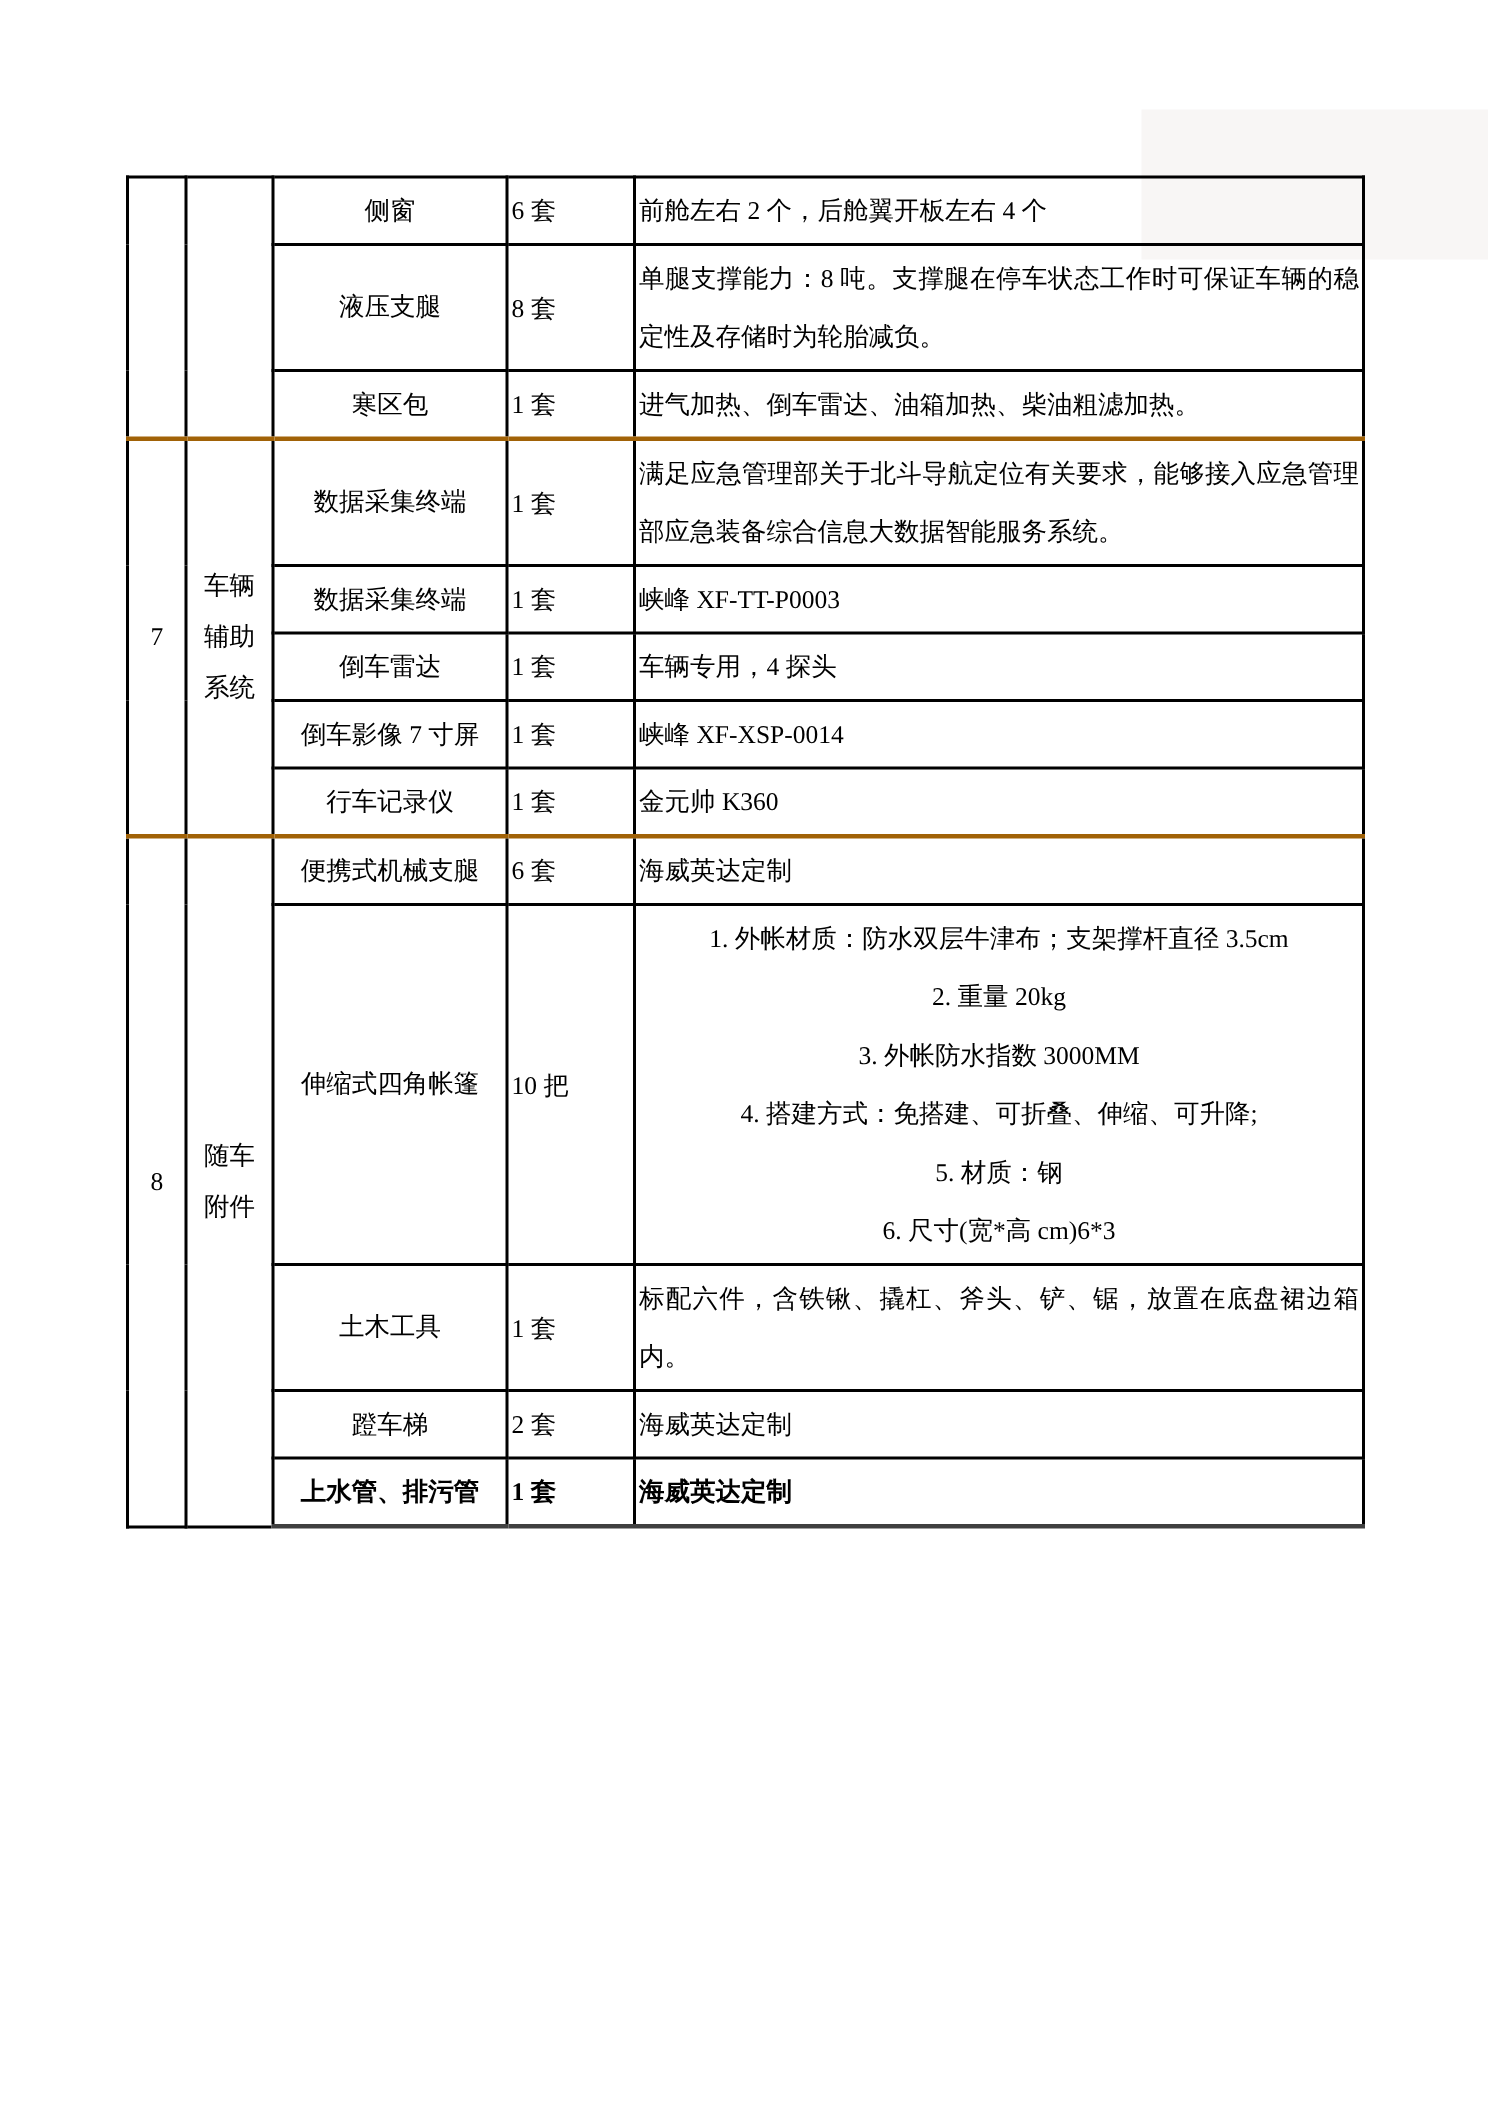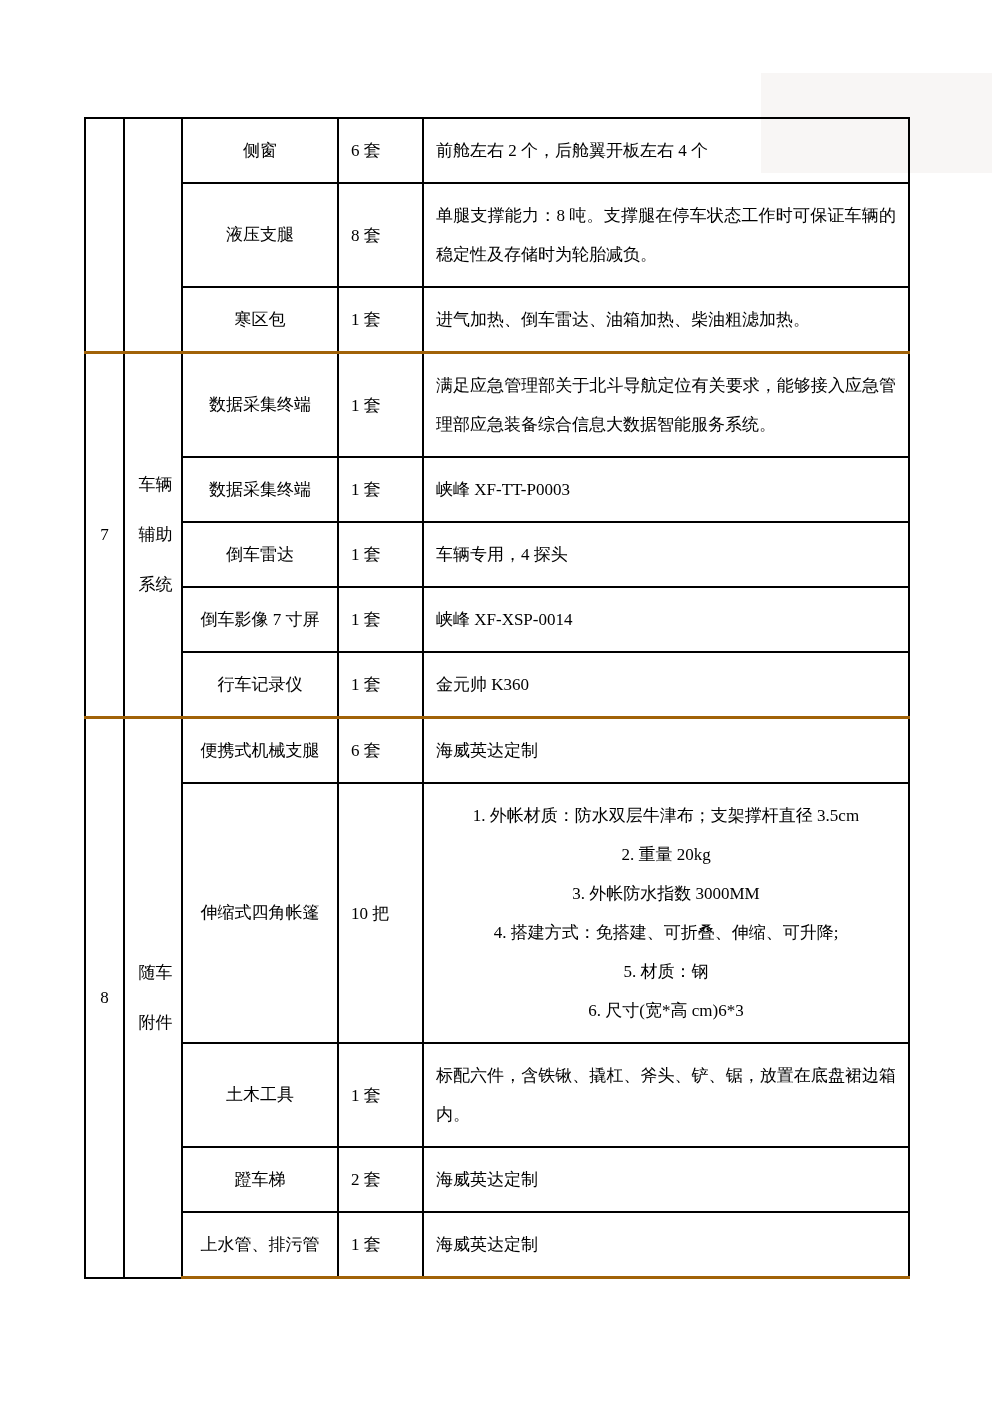--- a/index.html
+++ b/index.html
@@ -30,40 +30,41 @@
   table.spec {
     border-collapse: collapse;
     table-layout: fixed;
     width: 824px;
     font-size: 17px;
     color: #000000;
   }
   table.spec td {
     border: 2px solid #000000;
     vertical-align: middle;
-    padding: 12px;
+    padding: 2px;
     overflow: hidden;
   }
   tr.sec-top > td {
     border-top: 3px solid #a16207;
   }
   tr.last-row > td {
-    border-bottom: 3px solid #a16207;
+    border-bottom: 3px solid #404040;
+    font-weight: bold;
   }
   td.no-cell {
     text-align: center;
     font-size: 17px;
   }
   td.cat-cell {
     text-align: center;
   }
   td.cat-cell .cat-text {
     width: 37px;
     margin: 0 auto;
-    line-height: 50px;
+    line-height: 34px;
     word-break: break-all;
     text-align: center;
   }
   td.item-cell {
     text-align: center;
     line-height: 24px;
     padding: 0 4px;
   }
   td.qty-cell {
     text-align: left;

